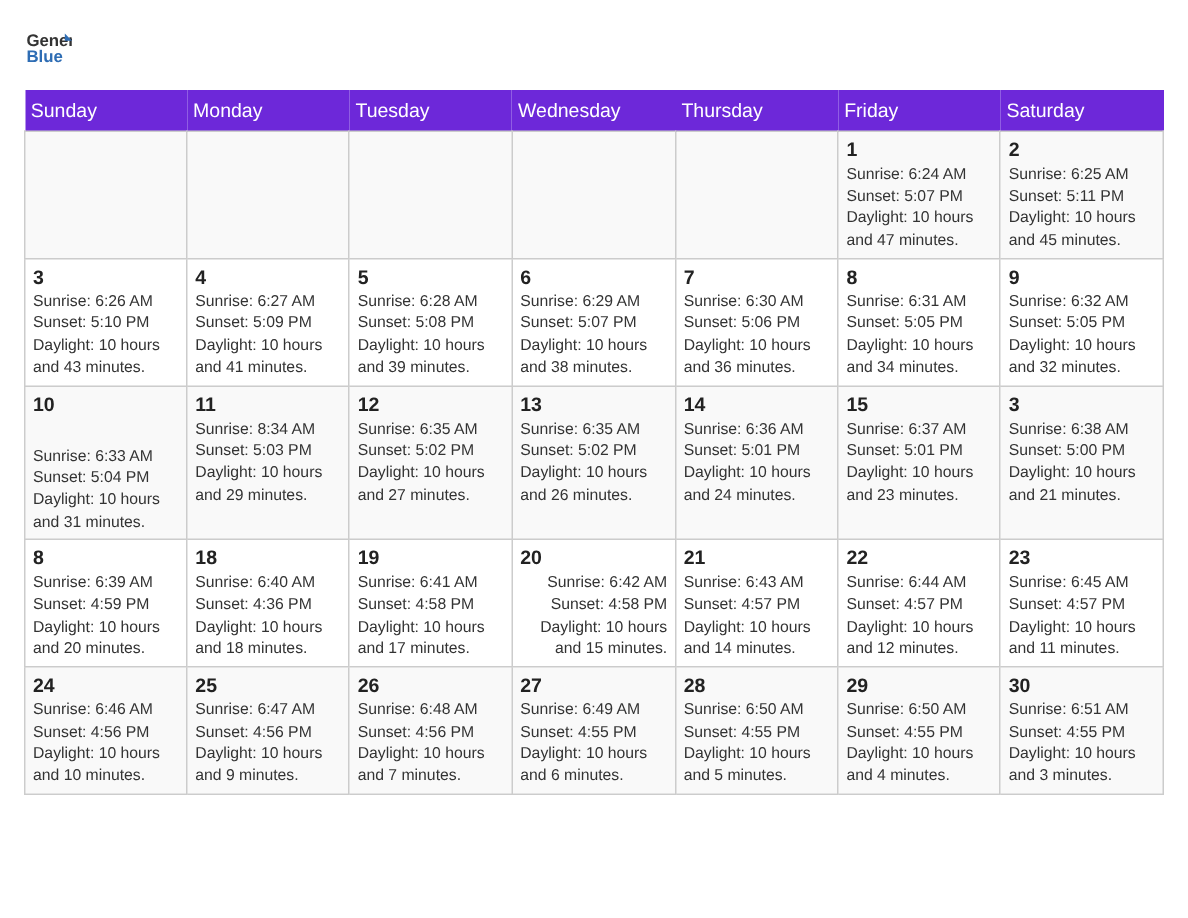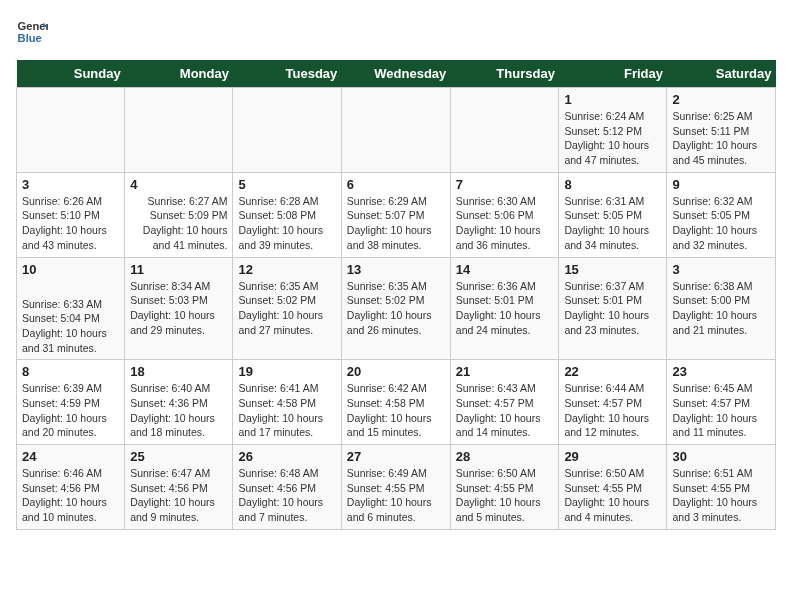--- a/index.html
+++ b/index.html
@@ -37,26 +37,26 @@
     .subtitle {
       font-size: 15px;
       color: #555;
     }
     table {
       width: 100%;
       border-collapse: collapse;
       font-size: 11px;
     }
     thead tr th {
-      background-color: #14532d;
+      background-color: #6d28d9;
       color: #fff;
       padding: 6px 4px;
-      text-align: right;
+      text-align: left;
       font-size: 13px;
-      font-weight: bold;
+      font-weight: normal;
     }
     tbody tr td {
       border: 1px solid #ccc;
       vertical-align: top;
       padding: 4px 5px;
       height: 80px;
       width: 110px;
       background: #fff;
     }
     tbody tr:nth-child(odd) td {
@@ -113,21 +113,21 @@
   <tbody id="calendar-body">
       <tr>
         <td class="empty"></td>
         <td class="empty"></td>
         <td class="empty"></td>
         <td class="empty"></td>
         <td class="empty"></td>
         <td>
           <span class="day-num">1</span>
           <div class="day-info" style="white-space: pre-line;">Sunrise: 6:24 AM
-Sunset: 5:12 PM
+Sunset: 5:07 PM
 Daylight: 10 hours
 and 47 minutes.</div>
         </td>
         <td>
           <span class="day-num">2</span>
           <div class="day-info" style="white-space: pre-line;">Sunrise: 6:25 AM
 Sunset: 5:11 PM
 Daylight: 10 hours
 and 45 minutes.</div>
         </td>
@@ -135,21 +135,21 @@
       <tr>
         <td>
           <span class="day-num">3</span>
           <div class="day-info" style="white-space: pre-line;">Sunrise: 6:26 AM
 Sunset: 5:10 PM
 Daylight: 10 hours
 and 43 minutes.</div>
         </td>
         <td>
           <span class="day-num">4</span>
-          <div class="day-info" style="white-space: pre-line; text-align: right;">Sunrise: 6:27 AM
+          <div class="day-info" style="white-space: pre-line;">Sunrise: 6:27 AM
 Sunset: 5:09 PM
 Daylight: 10 hours
 and 41 minutes.</div>
         </td>
         <td>
           <span class="day-num">5</span>
           <div class="day-info" style="white-space: pre-line;">Sunrise: 6:28 AM
 Sunset: 5:08 PM
 Daylight: 10 hours
 and 39 minutes.</div>
@@ -251,21 +251,21 @@
         </td>
         <td>
           <span class="day-num">19</span>
           <div class="day-info" style="white-space: pre-line;">Sunrise: 6:41 AM
 Sunset: 4:58 PM
 Daylight: 10 hours
 and 17 minutes.</div>
         </td>
         <td>
           <span class="day-num">20</span>
-          <div class="day-info" style="white-space: pre-line;">Sunrise: 6:42 AM
+          <div class="day-info" style="white-space: pre-line; text-align: right;">Sunrise: 6:42 AM
 Sunset: 4:58 PM
 Daylight: 10 hours
 and 15 minutes.</div>
         </td>
         <td>
           <span class="day-num">21</span>
           <div class="day-info" style="white-space: pre-line;">Sunrise: 6:43 AM
 Sunset: 4:57 PM
 Daylight: 10 hours
 and 14 minutes.</div>

